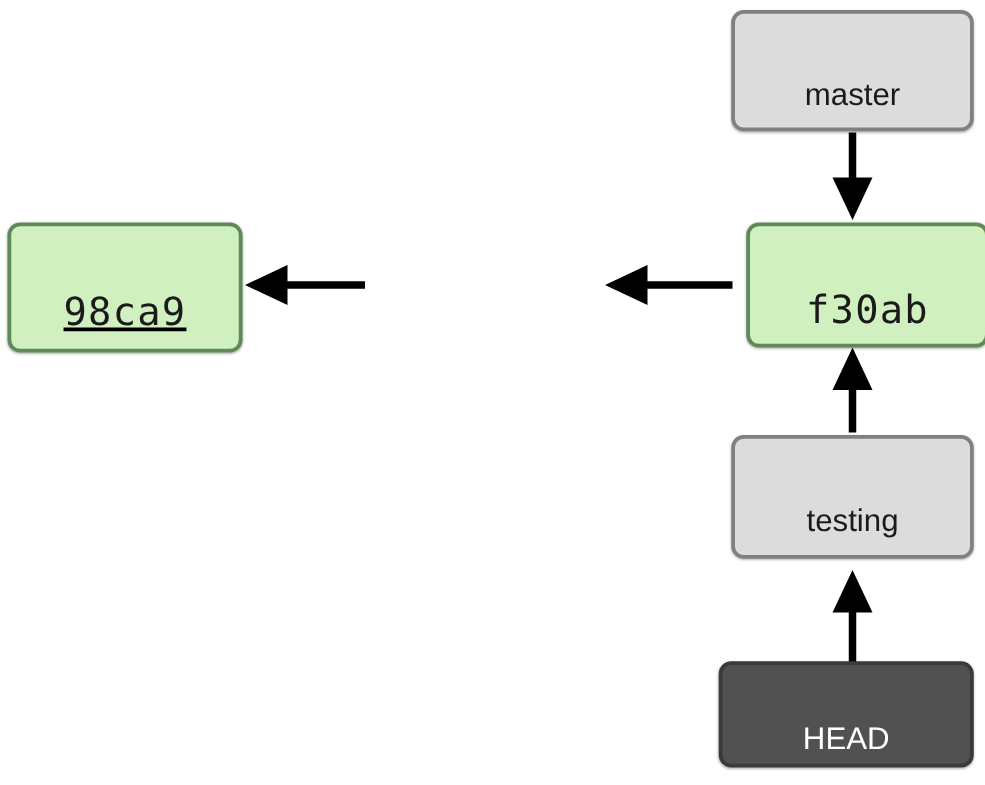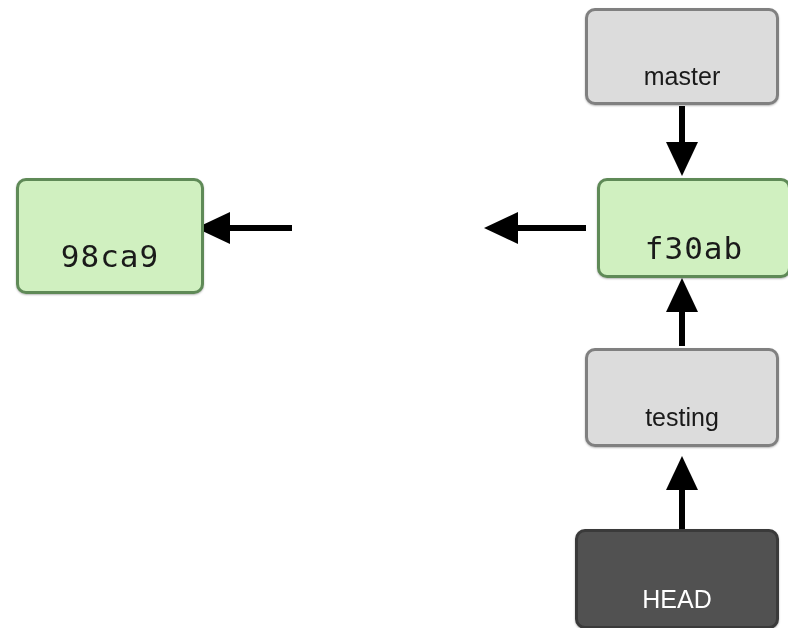--- a/index.html
+++ b/index.html
@@ -119,25 +119,25 @@
 
   <div class="node branch" style="left:585px; top:8px; width:194px; height:97px;">
     <span class="node-label">master</span>
   </div>
 
   <div class="node commit" style="left:597px; top:178px; width:194px; height:100px;">
     <span class="node-label">f30ab</span>
   </div>
 
 
-  <div class="node commit" style="left:16px; top:178px; width:188px; height:116px;">
+  <div class="node commit" style="left:6px; top:178px; width:188px; height:104px;text-decoration:underline;">
     <span class="node-label">98ca9</span>
   </div>
 
   <div class="node branch" style="left:585px; top:348px; width:194px; height:99px;">
     <span class="node-label">testing</span>
   </div>
 
-  <div class="node head" style="left:575px; top:529px; width:204px; height:100px;">
+  <div class="node head" style="left:575px; top:529px; width:204px; height:85px;">
     <span class="node-label">HEAD</span>
   </div>
 
 </div>
 
 </body></html>

